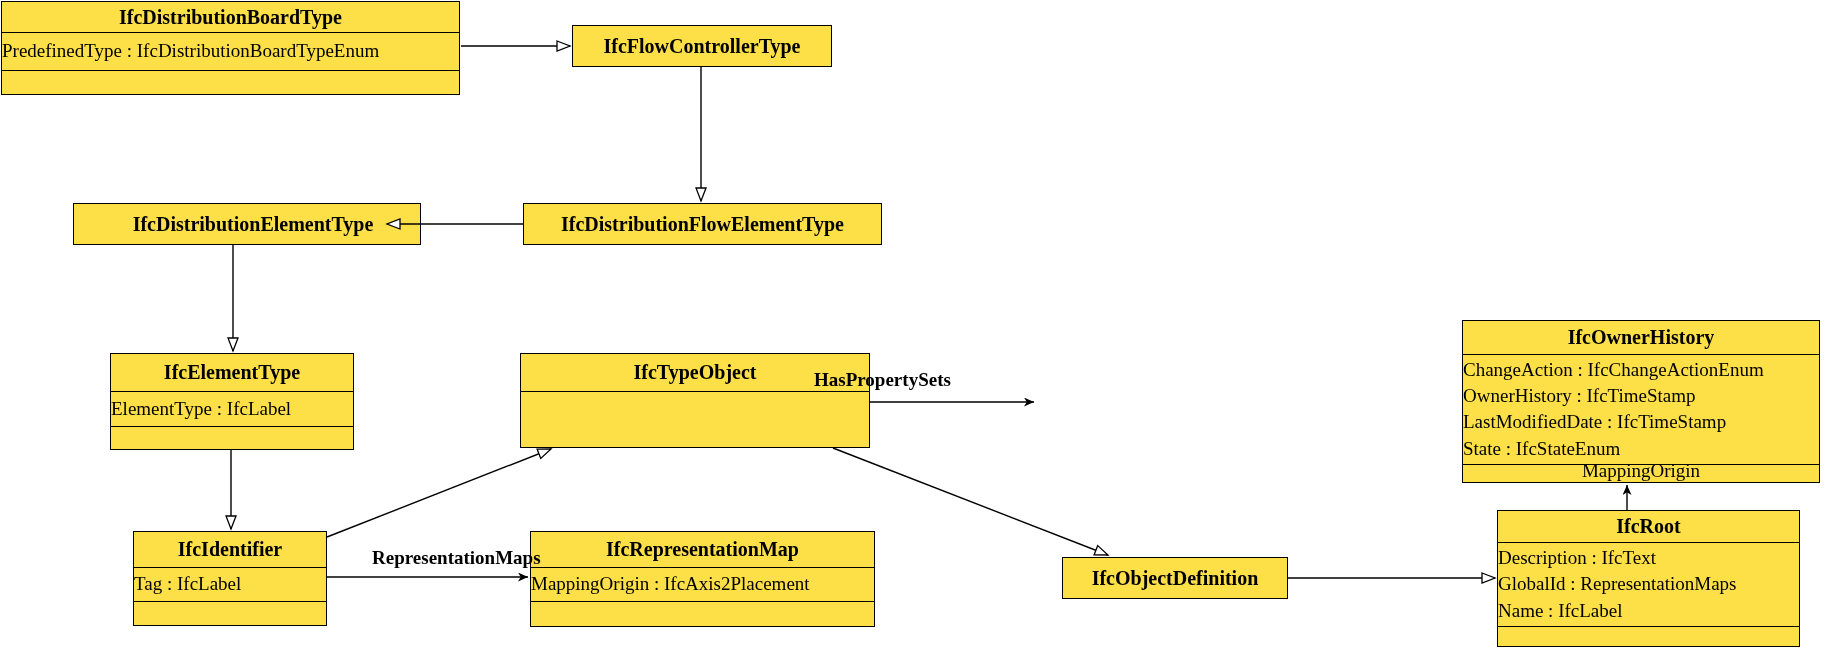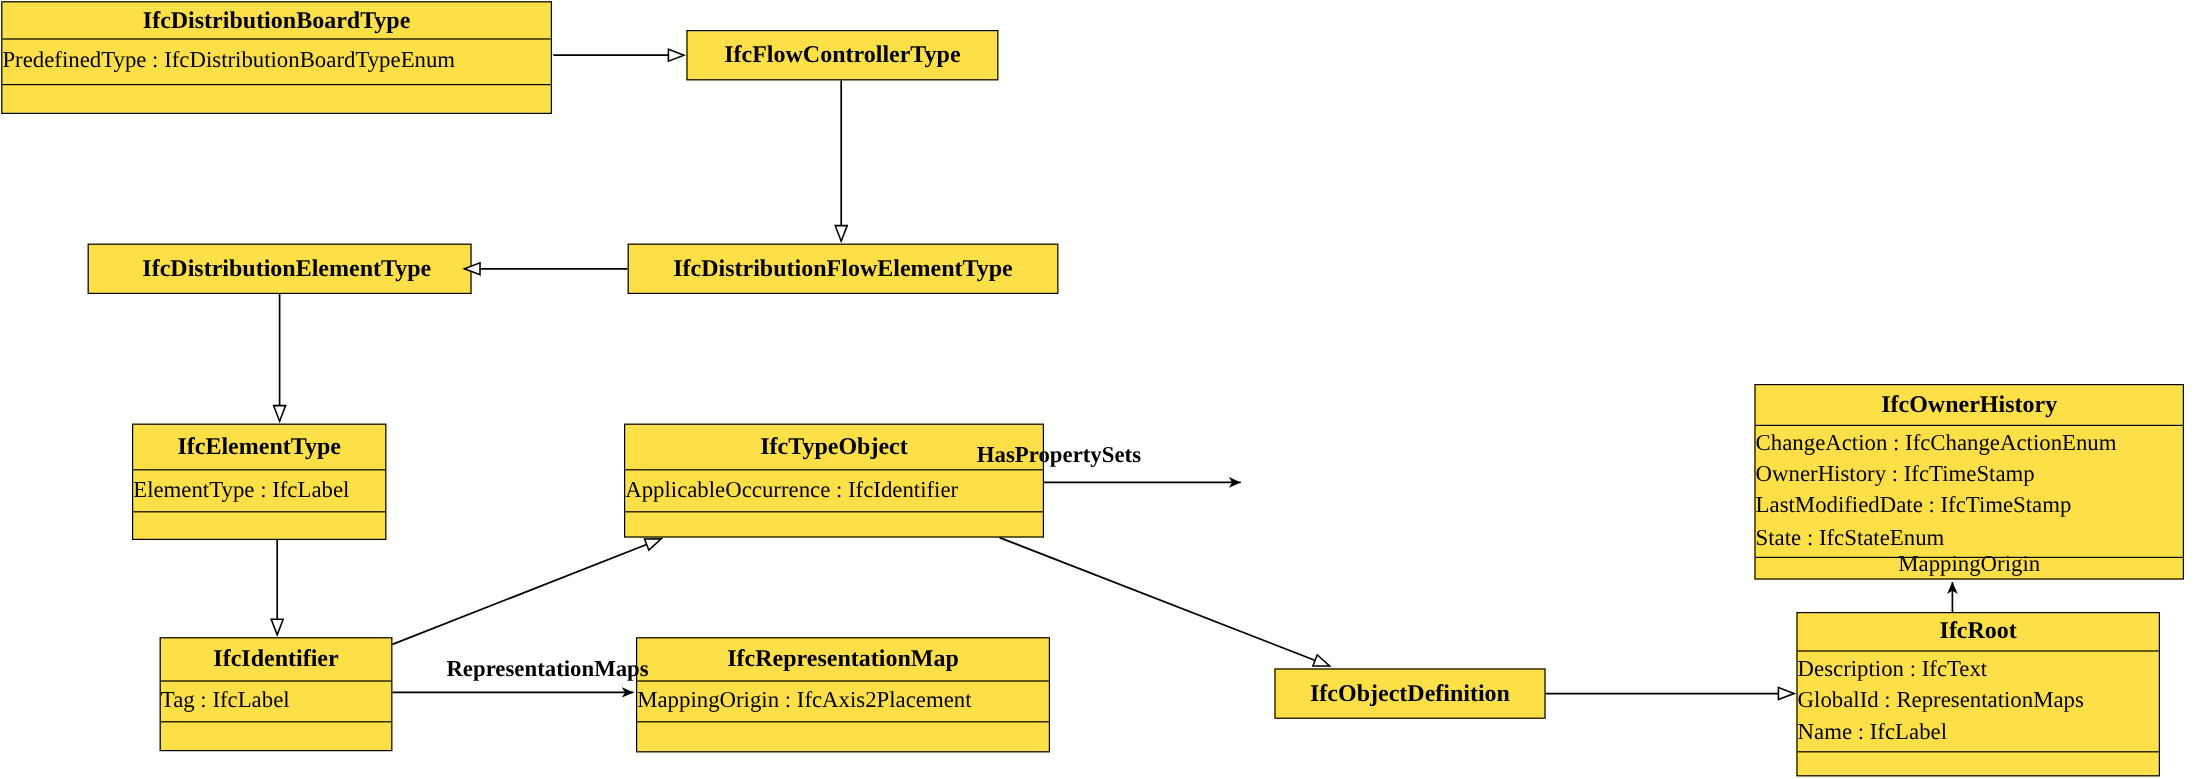--- a/index.html
+++ b/index.html
@@ -105,38 +105,35 @@
 <div class="class-box" style="left: 1px; top: 1px; width: 459px; height: 94px;">
       <div class="class-title" style="height: 30px;">IfcDistributionBoardType</div>
       <div class="class-attrs">
         <div class="attr-line">PredefinedType : IfcDistributionBoardTypeEnum</div>
       </div>
       <div class="class-empty" style="height: 23px;"></div>
     </div>
     <div class="class-box" style="left: 572px; top: 25px; width: 260px; height: 42px; justify-content: center;">
       <div class="class-title fill">IfcFlowControllerType</div>
     </div>
-    <div class="class-box" style="left: 73px; top: 203px; width: 320px; height: 42px; padding-left: 12px;">
+    <div class="class-box" style="left: 73px; top: 203px; width: 348px; height: 42px; padding-left: 12px;">
       <div class="class-title fill">IfcDistributionElementType</div>
     </div>
     <div class="class-box" style="left: 523px; top: 203px; width: 359px; height: 42px;">
       <div class="class-title fill">IfcDistributionFlowElementType</div>
     </div>
-    <div class="class-box" style="left: 110px; top: 353px; width: 212px; height: 97px;">
+    <div class="class-box" style="left: 110px; top: 353px; width: 244px; height: 97px;">
       <div class="class-title" style="height: 37px;">IfcElementType</div>
       <div class="class-attrs">
         <div class="attr-line">ElementType : IfcLabel</div>
       </div>
       <div class="class-empty" style="height: 22px;"></div>
     </div>
     <div class="class-box" style="left: 520px; top: 353px; width: 350px; height: 95px;">
       <div class="class-title" style="height: 37px;">IfcTypeObject</div>
-      <div class="class-attrs">
-        <div class="attr-line">ApplicableOccurrence : IfcIdentifier</div>
-      </div>
       <div class="class-empty" style="height: 20px;"></div>
     </div>
     <div class="class-box" style="left: 1462px; top: 320px; width: 358px; height: 163px;">
       <div class="class-title" style="height: 33px;">IfcOwnerHistory</div>
       <div class="class-attrs">
         <div class="attr-line">ChangeAction : IfcChangeActionEnum</div>
         <div class="attr-line">OwnerHistory : IfcTimeStamp</div>
         <div class="attr-line">LastModifiedDate : IfcTimeStamp</div>
         <div class="attr-line">State : IfcStateEnum</div>
       </div>

